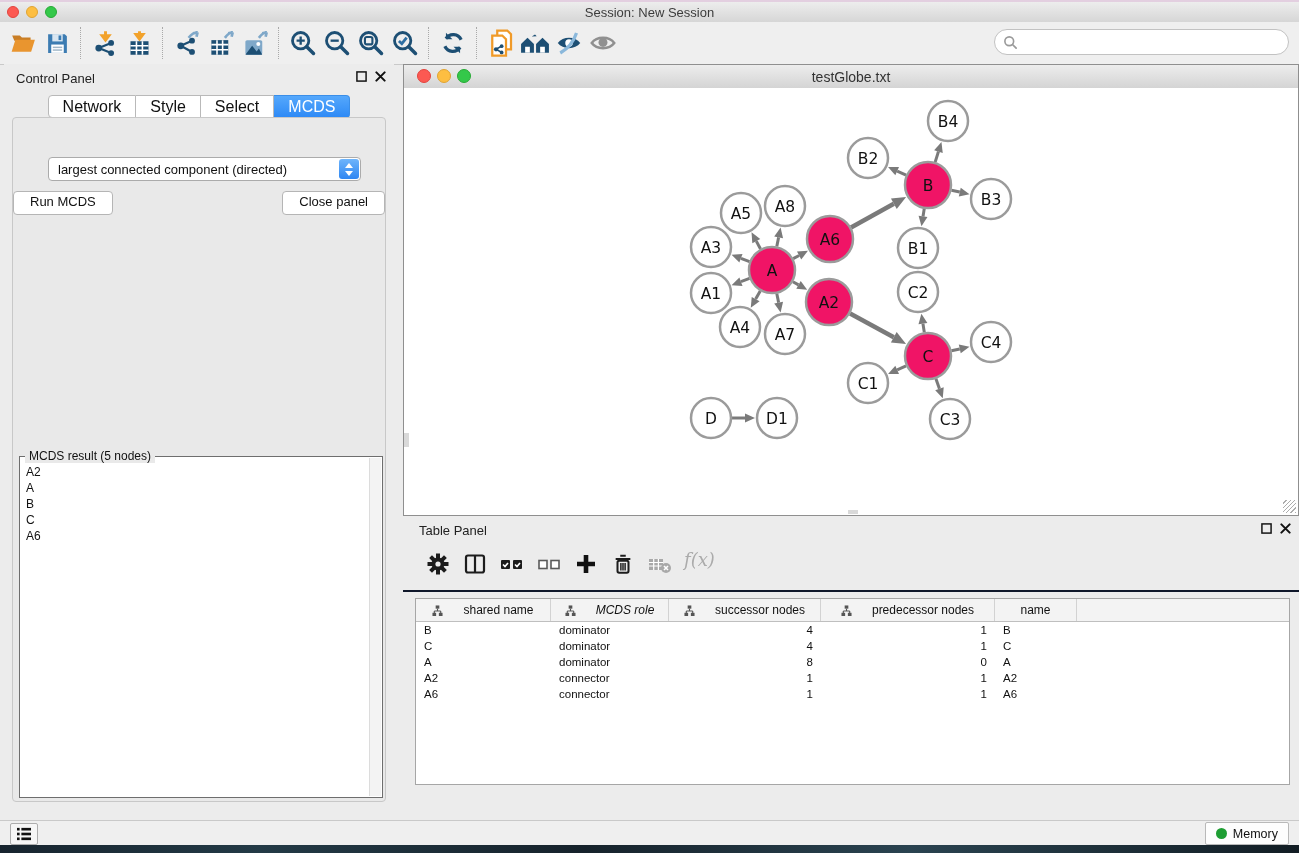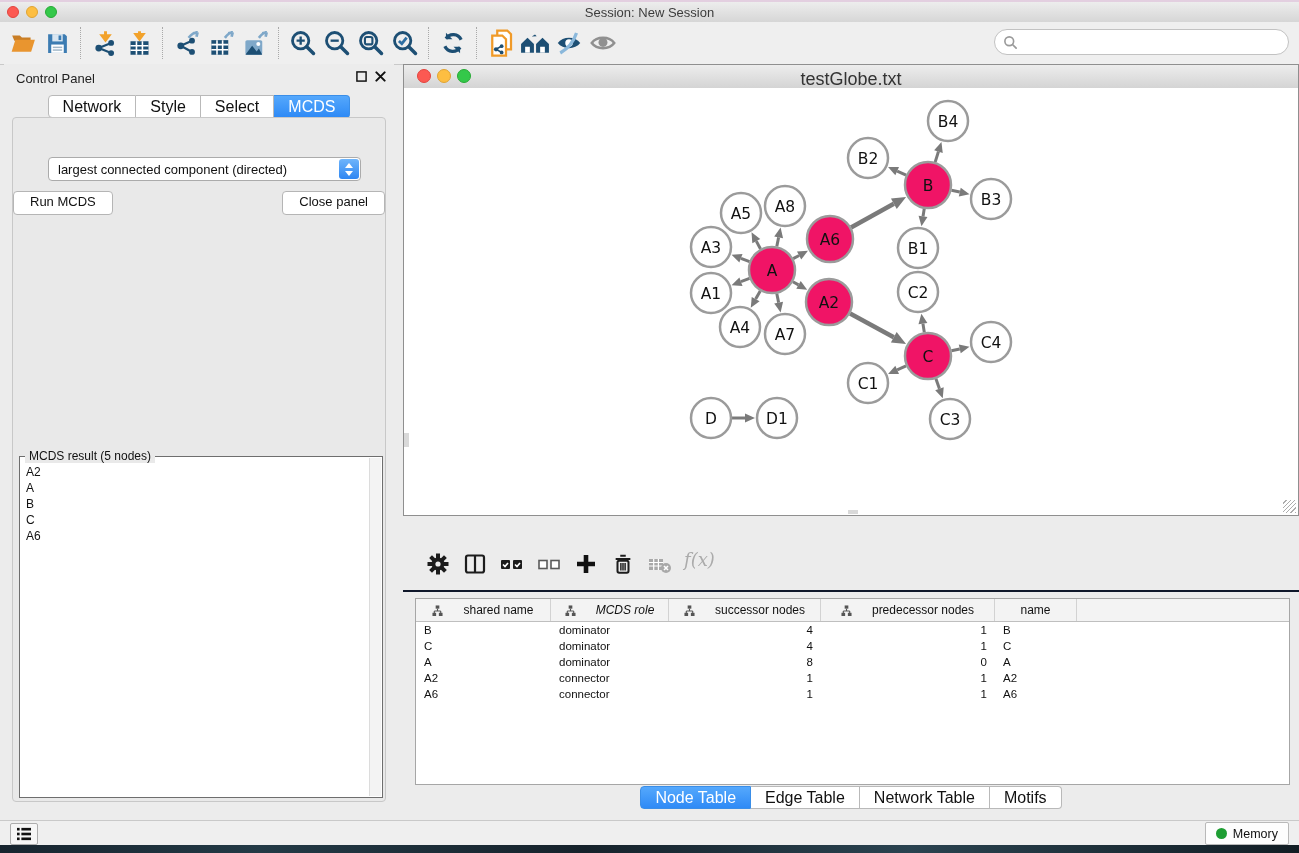--- a/index.html
+++ b/index.html
@@ -51,21 +51,21 @@
   .result-fieldset{position:absolute;left:6px;right:2px;top:338px;bottom:3px;
                    border:1px solid #6E6E6E;background:#fff;}
   .result-legend{position:absolute;left:5px;top:-8px;background:#E9E9E9;padding:0 4px;font-size:12px;color:#111;}
   .result-list{position:absolute;left:1px;top:1px;bottom:1px;right:12px;padding:6px 0 0 5px;overflow:hidden;}
   .result-item{font-size:12px;line-height:16px;color:#111;}
   .result-scroll{position:absolute;right:1px;top:1px;bottom:1px;width:11px;background:#F3F3F3;border-left:1px solid #DCDCDC;}
   
   .net-window{position:absolute;left:403px;top:64px;width:896px;height:452px;background:#fff;
               border:1px solid #8F8F8F;box-sizing:border-box;}
   .net-titlebar{position:relative;height:23px;background:linear-gradient(#EDEDED,#D4D4D4);border-bottom:1px solid #A8A8A8;}
-  .net-titlebar .title{position:absolute;left:0;right:0;top:4px;text-align:center;font-size:18px;color:#333;}
+  .net-titlebar .title{position:absolute;left:0;right:0;top:4px;text-align:center;font-size:14px;color:#333;}
   .net-lights{position:absolute;left:13px;top:4px;display:flex;gap:6px;}
   .net-lights .light{width:14px;height:14px;}
   .net-canvas{position:absolute;left:0;top:23px;right:0;bottom:0;background:#fff;overflow:hidden;}
   .net-vscroll{position:absolute;left:0;top:345px;width:5px;height:14px;background:#D9D9D9;}
   .net-hscroll{position:absolute;left:444px;bottom:1px;width:10px;height:4px;background:#D9D9D9;}
   .resize-grip{position:absolute;right:2px;bottom:2px;width:13px;height:13px;
     background:repeating-linear-gradient(135deg,transparent 0 2px,#ADADAD 2px 3px);}
   
   .table-panel{position:absolute;left:403px;top:516px;width:896px;height:304px;background:#ECECEC;}
   .tp-toolbar{position:absolute;left:0;right:0;top:33px;height:43px;display:flex;align-items:flex-start;
@@ -425,20 +425,31 @@
             <text x="373" y="335.5" text-anchor="middle" font-size="15.5" fill="#111" font-family="&quot;DejaVu Sans&quot;, sans-serif">D1</text>
           </g>
         </svg>
       <div class="net-vscroll"></div>
       <div class="net-hscroll"></div>
       <div class="resize-grip"></div>
     </div>
   </div>
 
   <div class="table-panel">
+    <div class="panel-head">
+      <span class="ph-title" style="left:16px">Table Panel</span>
+      <span class="ph-icons">
+        <svg width="11" height="11" viewBox="0 0 12 12">
+          <rect x="1" y="1" width="10" height="10" fill="none" stroke="#111" stroke-width="1.6"></rect>
+        </svg>
+        <svg width="11" height="11" viewBox="0 0 12 12">
+          <path d="M1.5 1.5 L10.5 10.5 M10.5 1.5 L1.5 10.5" stroke="#111" stroke-width="2.2" stroke-linecap="round"></path>
+        </svg>
+      </span>
+    </div>
     <div class="tp-toolbar">
       <div class="tp-btn">
         <svg width="24" height="24" viewBox="0 0 24 24">
           <g fill="#1c1c1c">
             <rect x="10" y="1.5" width="4" height="6"></rect>
               <rect x="10" y="16.5" width="4" height="6"></rect>
             <rect x="1.5" y="10" width="6" height="4"></rect>
               <rect x="16.5" y="10" width="6" height="4"></rect>
             <rect x="10" y="1.5" width="4" height="6" transform="rotate(45 12 12)"></rect>
             <rect x="10" y="16.5" width="4" height="6" transform="rotate(45 12 12)"></rect>
@@ -564,26 +575,20 @@
           </div>
           <div class="trow">
             <div class="td" style="width: 135px;">A6</div>
             <div class="td" style="width: 118px;">connector</div>
             <div class="td num" style="width: 152px;">1</div>
             <div class="td num" style="width: 174px;">1</div>
             <div class="td" style="width: 82px;">A6</div>
           </div>
         </div>
     </div>
-    <div class="seg-tabs tp-tabs" style="position: absolute; left: 0px; right: 0px;">
-        <div class="seg-tab active">Node Table</div>
-        <div class="seg-tab">Edge Table</div>
-        <div class="seg-tab">Network Table</div>
-        <div class="seg-tab">Motifs</div>
-      </div>
   </div>
 
   <div class="statusbar">
     <div class="list-btn">
       <svg width="16" height="14" viewBox="0 0 18 16">
         <rect x="1" y="1" width="3" height="3" fill="#111"></rect>
           <rect x="6" y="1" width="11" height="3" fill="#111"></rect>
         <rect x="1" y="6.5" width="3" height="3" fill="#111"></rect>
           <rect x="6" y="6.5" width="11" height="3" fill="#111"></rect>
         <rect x="1" y="12" width="3" height="3" fill="#111"></rect>

